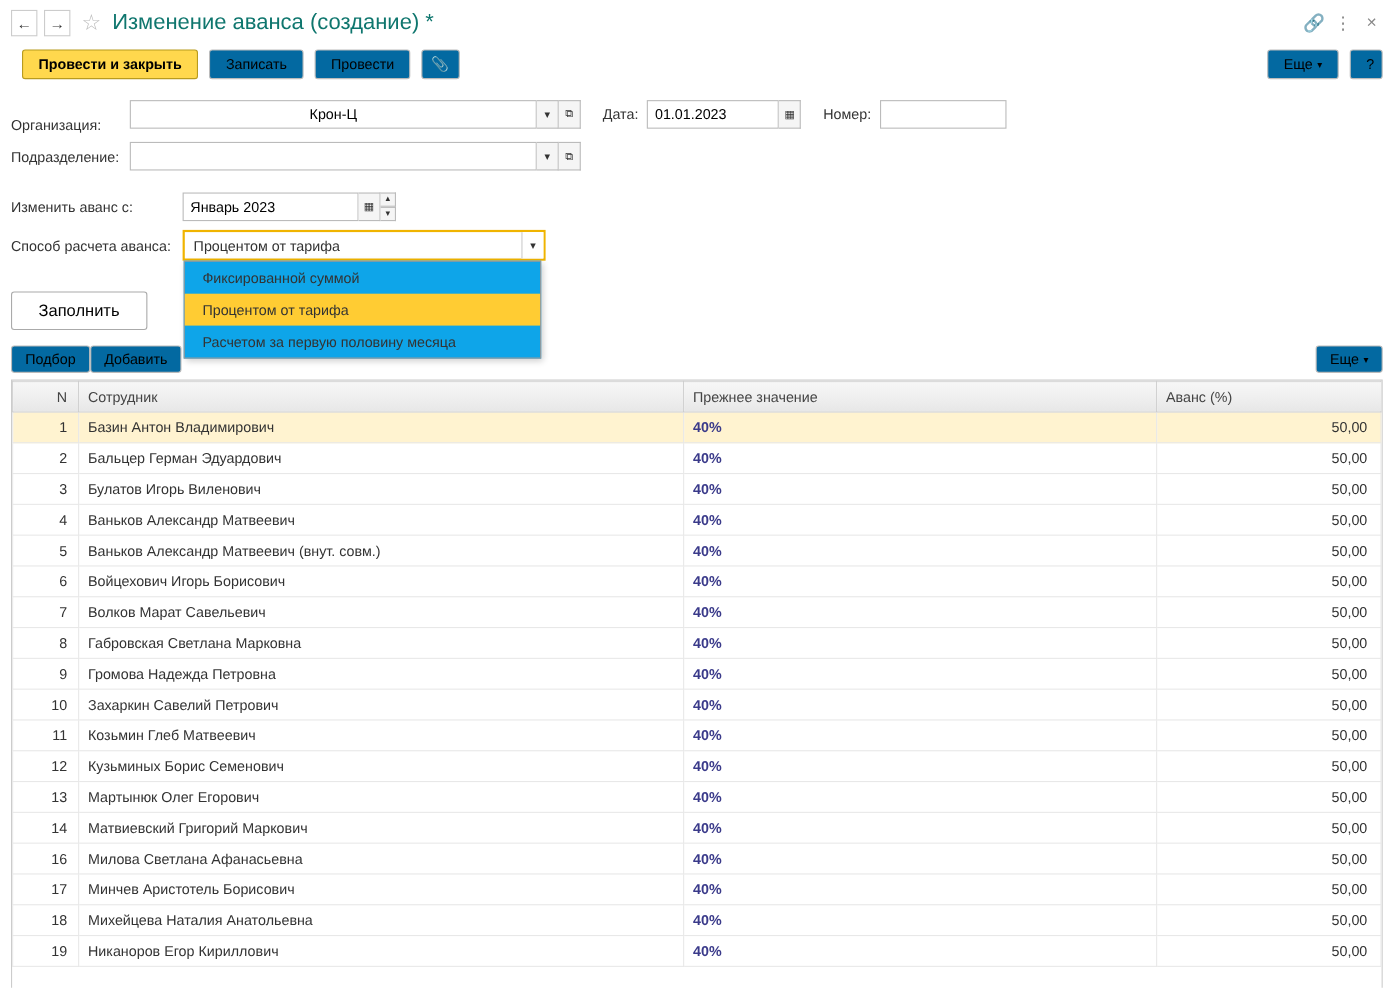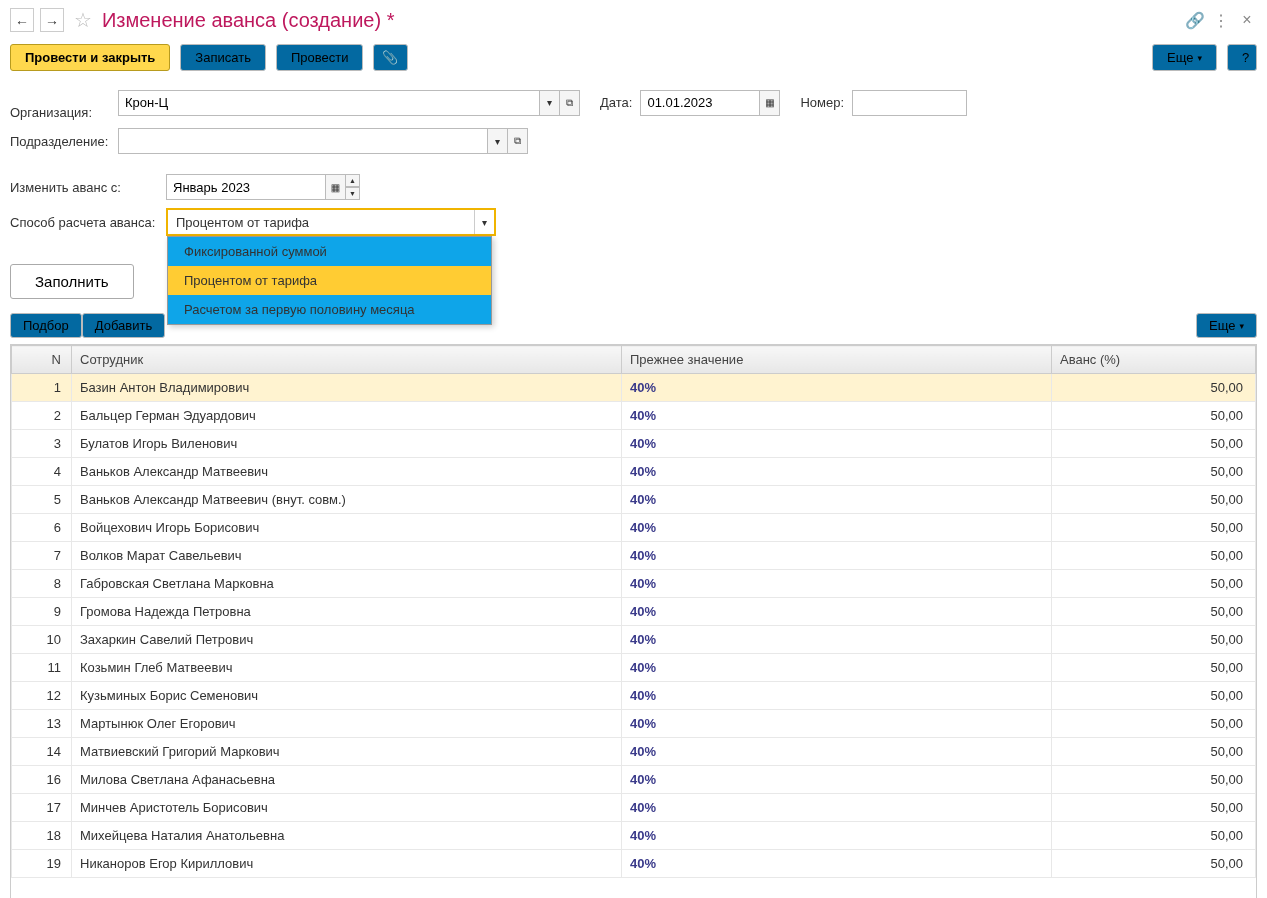--- a/index.html
+++ b/index.html
@@ -20,30 +20,30 @@
     }
     .nav-btn {
       width: 24px; height: 24px;
       border: 1px solid #ccc;
       background: #fff;
       display: flex; align-items: center; justify-content: center;
       cursor: pointer;
       font-size: 14px;
     }
     .star-icon { color: #bbb; font-size: 20px; margin-left: 4px; margin-right: 4px; }
-    .title { font-size: 20px; color: #be185d; flex: 0 0 auto; }
+    .title { font-size: 20px; color: #0f766e; flex: 0 0 auto; }
     .titlebar-spacer { flex: 1; }
     .title-right-icon {
       width: 20px; height: 20px; display:flex; align-items:center; justify-content:center;
       color: #888; cursor: pointer; font-size: 16px;
     }
     .toolbar {
       display: flex;
       align-items: center;
-      padding: 4px 10px 10px 10px;
+      padding: 4px 10px 10px 20px;
       gap: 10px;
     }
     .btn {
       border: 1px solid #bbb;
       background: #0369a1;
       padding: 5px 14px;
       cursor: pointer;
       font-size: 13px;
       border-radius: 3px;
     }
@@ -187,21 +187,21 @@
     <span>Еще</span>
     <span style="font-size:9px;">▾</span>
   </button>
   <button class="btn help-btn">?</button>
 </div>
 
 <div class="form-area">
   <div class="form-row">
     <span class="label" style="width:100px;margin-top:20px;">Организация:</span>
     <div class="input-group">
-      <input class="text-input" style="width: 422px;" value="Крон-Ц">
+      <input class="text-input" style="width: 370px; text-align: center;" value="Крон-Ц">
       <div class="input-btn">
           <span>▾</span>
         </div>
       <div class="input-btn">
           <span>⧉</span>
         </div>
     </div>
     <span class="label" style="margin-left:12px;">Дата:</span>
     <div class="input-group">
       <input class="text-input" style="width: 120px;" value="01.01.2023">

